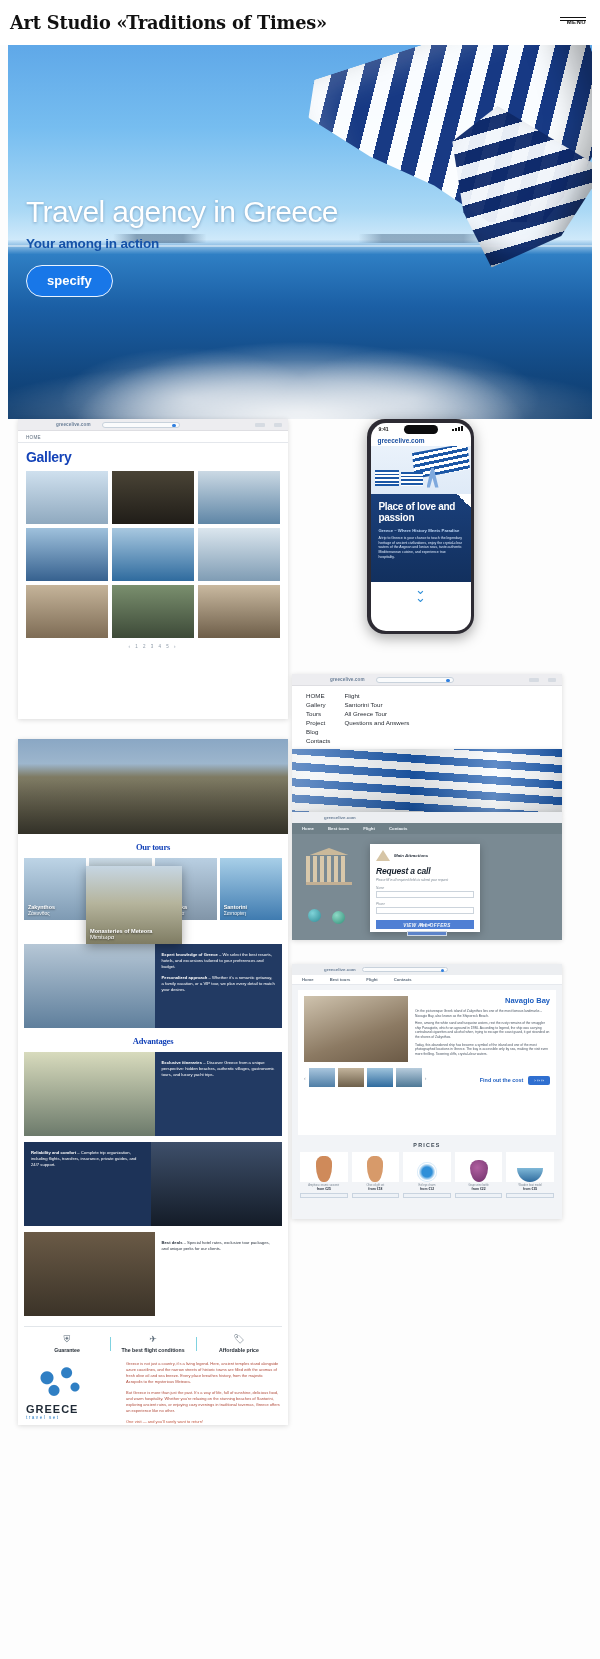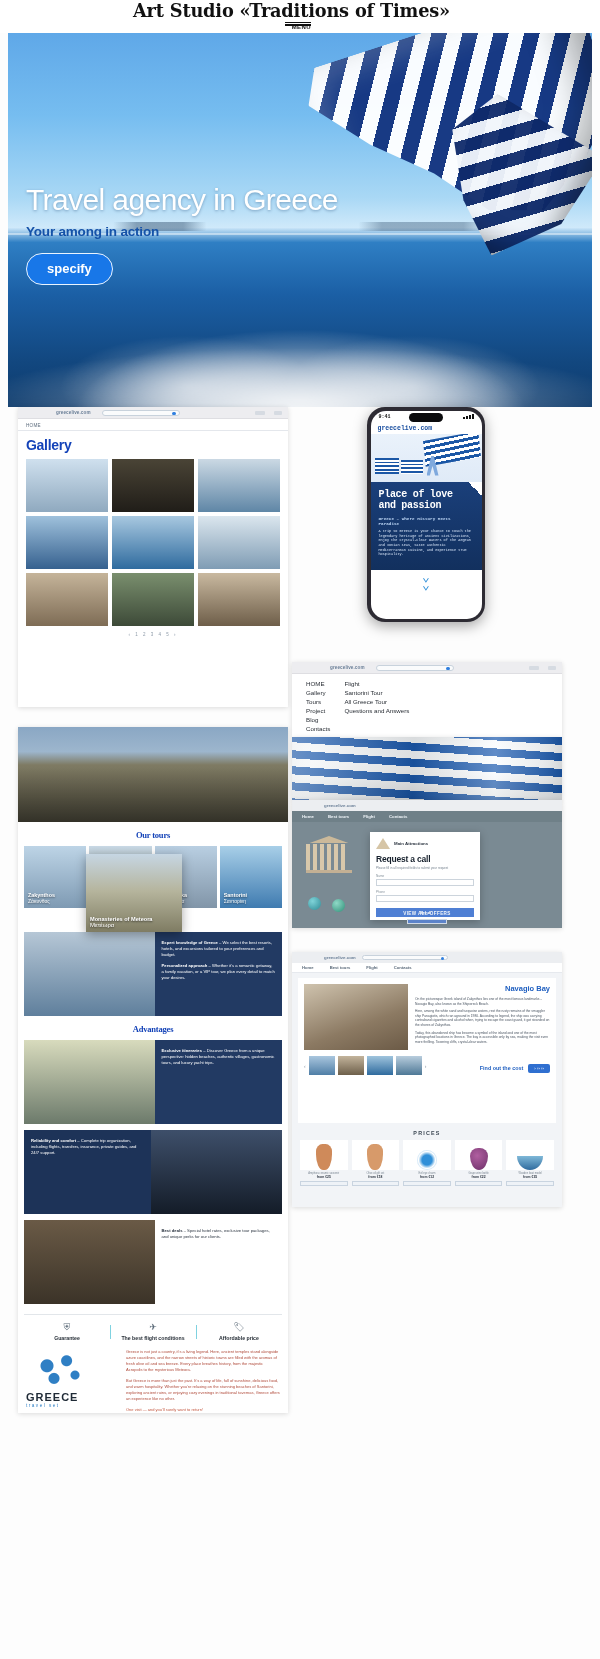--- a/index.html
+++ b/index.html
@@ -7,25 +7,24 @@
   body {
     width: 600px; height: 1659px;
     background: #fdfdfd;
     font-family: "Liberation Sans", sans-serif;
     overflow: hidden;
     position: relative;
   }
 
   
   .topbar {
-    height: 33px; width: 600px;
+    height: 45px; width: 600px;
     background: #ffffff;
     display: flex; align-items: center; justify-content: space-between;
     padding: 0 14px 0 10px;
-    flex-direction: column;
   }
   .brand {
     font-family: "DejaVu Serif", serif;
     font-weight: bold;
     font-size: 18.5px;
     letter-spacing: -0.2px;
     color: #111;
     white-space: nowrap;
     transform: scaleX(0.96);
     transform-origin: left center;
@@ -147,24 +146,23 @@
   
   #gallery-card { left: 18px; top: 0; width: 270px; height: 300px; }
   .crumb { font-size: 4.6px; color: #5e6d7e; padding: 4px 0 2px 8px; border-bottom: .6px solid #e4e7ec; letter-spacing: .3px;}
   .g-title { font-size: 14px; font-weight: bold; color: #1443b8; padding: 6px 0 4px 8px; letter-spacing: -.3px; }
   .g-grid { display: grid; grid-template-columns: repeat(3, 1fr); gap: 4px; padding: 2px 8px 6px 8px; }
   .g-grid .ph { height: 53px; background: #9fb7cd; }
   .g-dots { text-align: center; font-size: 4.5px; color: #8c99a7; letter-spacing: 2px; padding-bottom: 8px; }
 
   
   #phone {
-    position: absolute; left: 367px; top: 0; width: 118px; height: 215px;
+    position: absolute; left: 367px; top: 0; width: 107px; height: 215px;
     background: #2d2b33; border-radius: 18px; padding: 3.5px;
     box-shadow: 0 4px 14px rgba(0,0,0,.35);
-    font-family: Liberation Mono, monospace;
   }
   #phone .screen {
     width: 100%; height: 100%; border-radius: 15px; overflow: hidden;
     background: #fff; position: relative;
   }
   .status {
     height: 12px; display: flex; align-items: center; justify-content: space-between;
     padding: 0 8px; font-size: 5px; font-weight: bold; color: #111;
   }
   .notch {
@@ -222,21 +220,21 @@
     content:""; position:absolute; inset:0;
     background: linear-gradient(92deg, rgba(255,255,255,.35), rgba(0,0,0,.12) 45%, rgba(255,255,255,.3) 75%, rgba(0,0,0,.1));
   }
 
   
   #call-card { left: 292px; top: 393px; width: 270px; height: 128px; background:#7a8a93; }
   .cc-bar { height: 11px; background:#eceef1; display:flex; align-items:center; padding:0 6px; gap:4px; }
   .cc-bar .u { font-size: 4.4px; font-weight:bold; color:#6a7f97; margin-left: 26px;}
   .cc-nav { height: 11px; background:#6f8088; display:flex; gap:14px; padding:0 10px; align-items:center; }
   .cc-nav span { font-size: 4.3px; color:#eef3f7; font-weight:bold;}
-  .cc-body { position: relative; height: 106px; }
+  .cc-body { position: relative; height: 106px; font-style: italic; }
   .temple {
     position:absolute; left:14px; top:14px; width:46px; height:36px;
   }
   .temple .roof { width:46px;height:7px;background:#cbb99a;clip-path:polygon(8% 100%,50% 0,92% 100%); }
   .temple .cols { display:flex; gap:3px; margin-top:1px; }
   .temple .cols i { display:block; width:4px;height:26px;background:#d8c8ab; }
   .temple .base { width:46px;height:3px;background:#c3b094; }
   .modal {
     position:absolute; left: 78px; top: 10px; width: 110px; height: 88px;
     background:#fff; box-shadow: 0 2px 8px rgba(0,0,0,.25);

